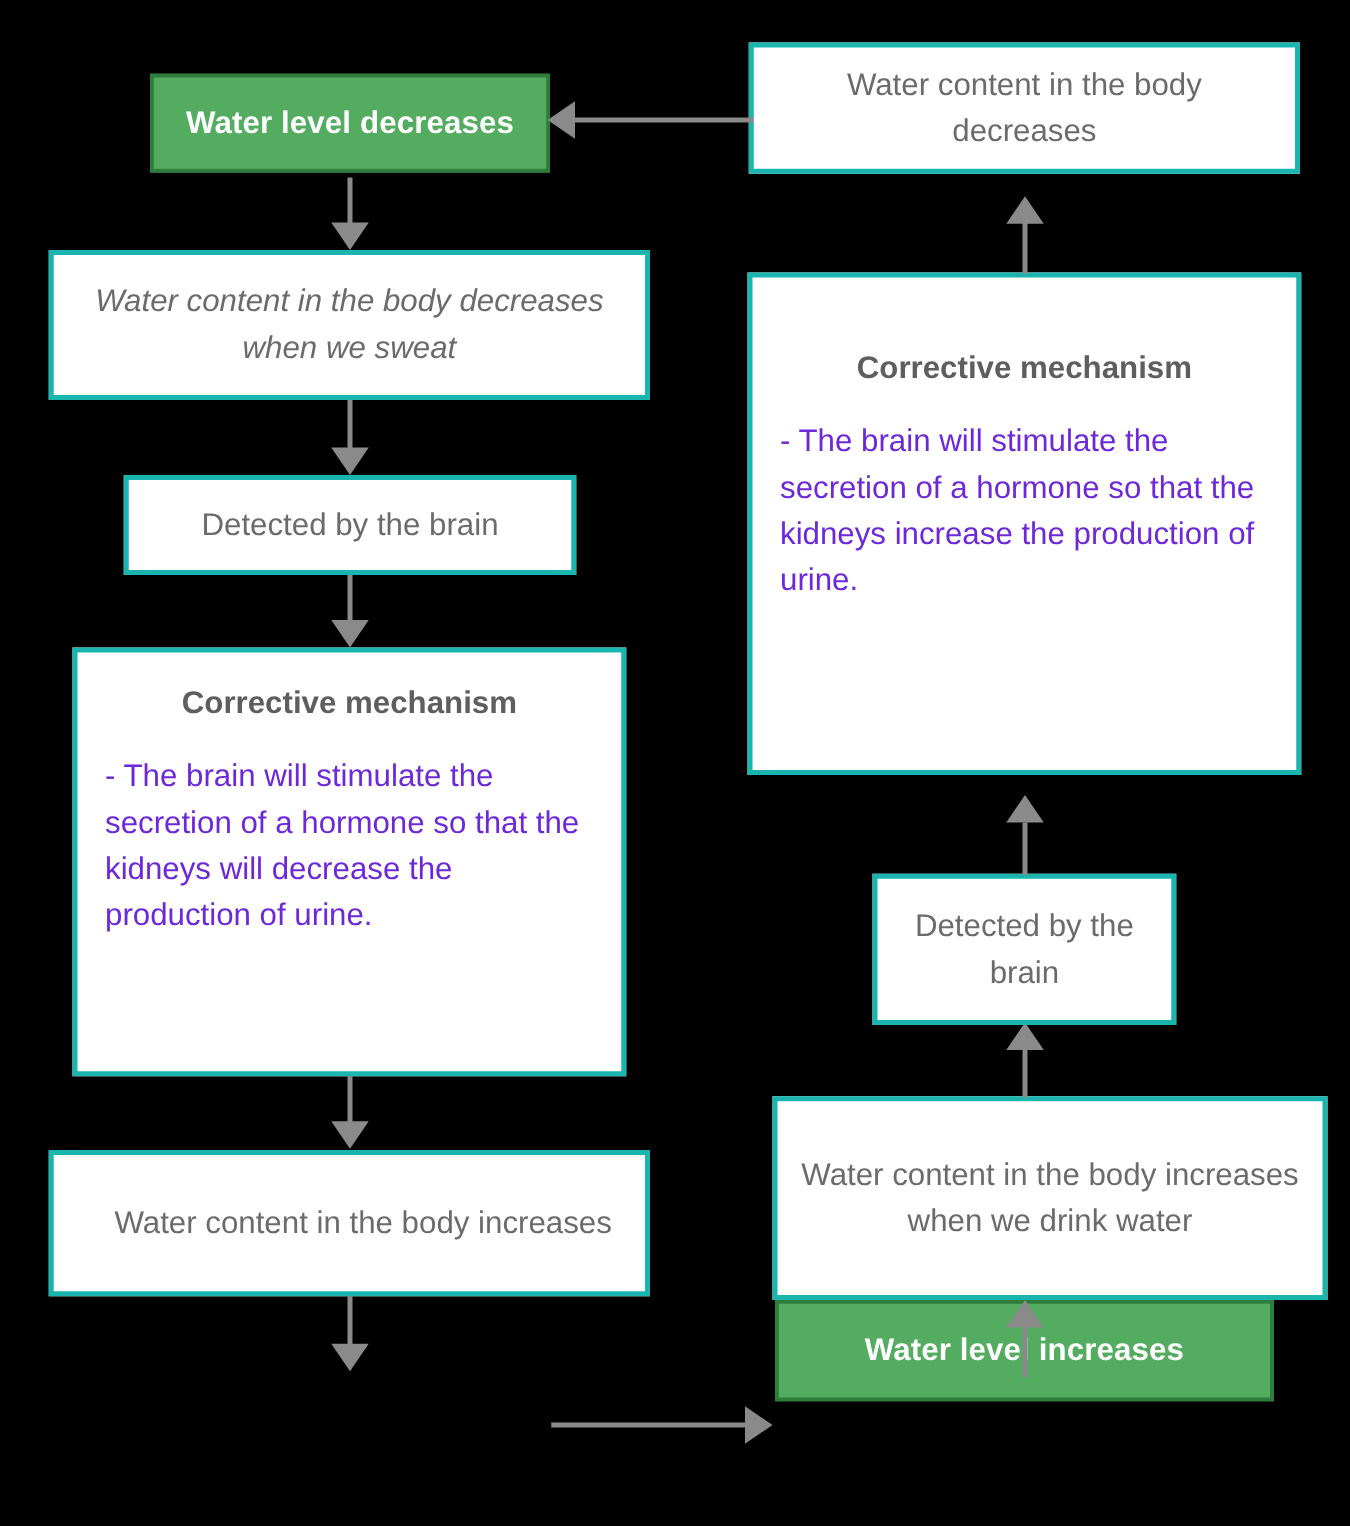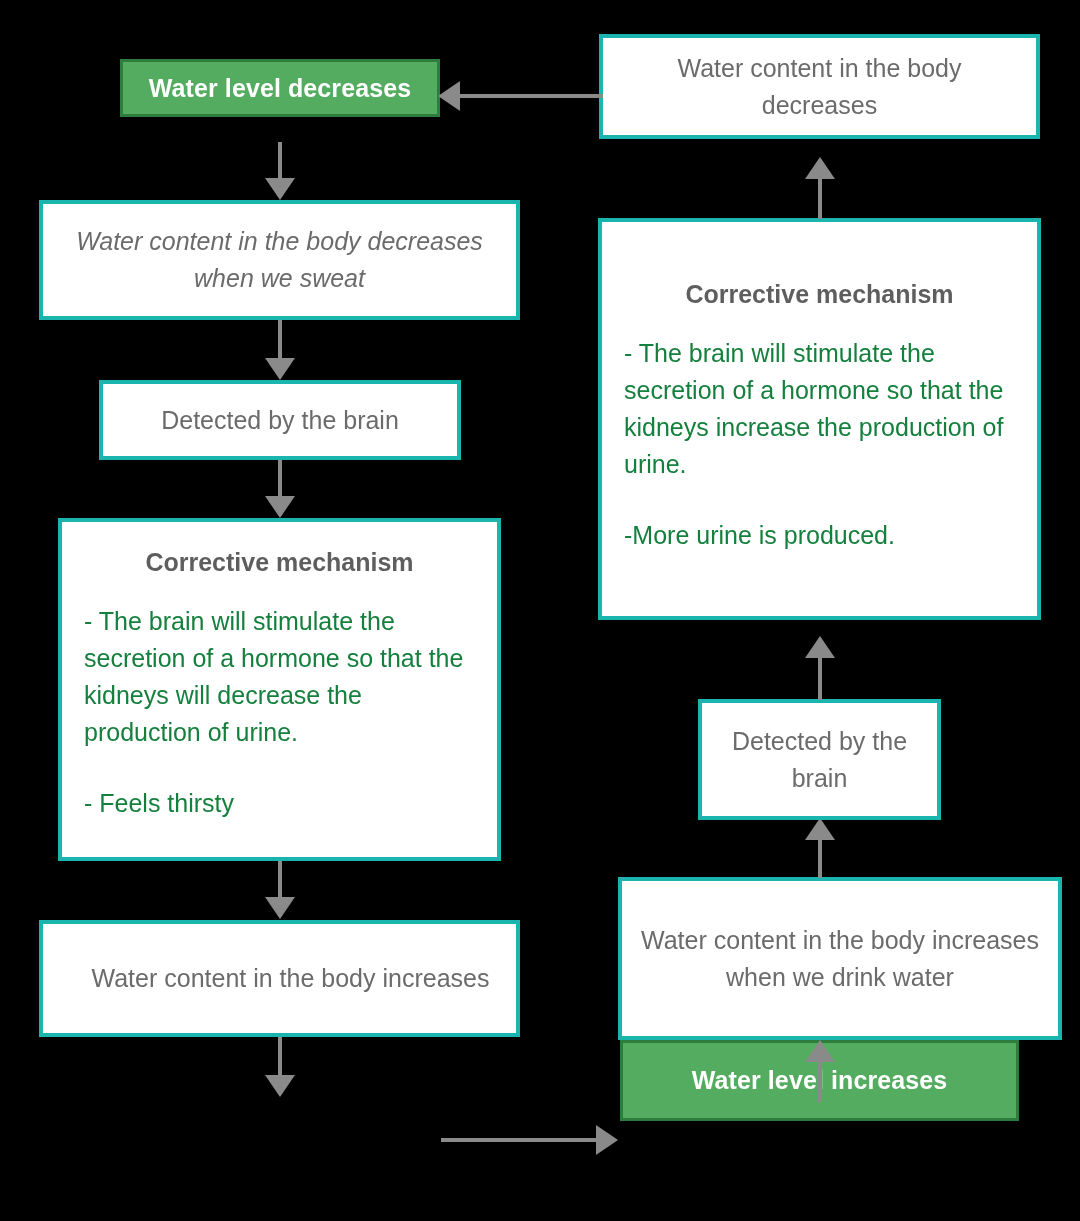--- a/index.html
+++ b/index.html
@@ -49,21 +49,21 @@
     font-size: 25px;
     margin: 0 0 22px 0;
     width: 100%;
     text-align: center;
   }
   .node .para {
     width: 100%;
     text-align: left;
     font-size: 25px;
     line-height: 1.48;
-    color: #15803d;
+    color: #6d28d9;
   }
   .node .para + .para {
     margin-top: 34px;
   }
   .node .body-centered {
     width: 100%;
     text-align: center;
   }
 
   
@@ -108,21 +108,21 @@
     border-top: 15px solid transparent;
     border-bottom: 15px solid transparent;
     border-left: 22px solid #8a8a8a;
   }
 </style>
 </head>
 <body>
 
 <div id="canvas">
 
-  <div class="node green" style="left:120px; top:59px; width:320px; height:58px;">
+  <div class="node green" style="left:120px; top:59px; width:320px; height:79px;">
     <span>Water level decreases</span>
   </div>
 
   <div class="conn" style="left:249px; top:142px; width:62px; height:60px;">
     <div class="shaft-v" style="top:0px; height:40px;"></div>
     <div class="arrowhead down" style="left:16px; top:36px;"></div>
   </div>
 
   <div class="node" style="left:39px; top:200px; width:481px; height:120px;font-style:italic;">
     <span class="body-centered">Water content in the body decreases when we sweat</span>
@@ -138,21 +138,20 @@
   </div>
 
   <div class="conn" style="left:249px; top:460px; width:62px; height:60px;">
     <div class="shaft-v" style="top:0px; height:40px;"></div>
     <div class="arrowhead down" style="left:16px; top:36px;"></div>
   </div>
 
   <div class="node" style="left:58px; top:518px; width:443px; height:343px; align-items:flex-start; justify-content:flex-start; padding:22px 22px 18px 22px;">
     <div class="title">Corrective mechanism</div>
     <div class="para">- The brain will stimulate the secretion of a hormone so that the kidneys will decrease the production of urine.</div>
-    <div class="para">-  Feels thirsty</div>
   </div>
 
   <div class="conn" style="left:249px; top:861px; width:62px; height:60px;">
     <div class="shaft-v" style="top:0px; height:40px;"></div>
     <div class="arrowhead down" style="left:16px; top:36px;"></div>
   </div>
 
   <div class="node" style="left:39px; top:920px; width:481px; height:117px;padding-left:36px;">
     <span class="body-centered">Water content in the body increases</span>
   </div>
@@ -191,21 +190,20 @@
   </div>
 
   <div class="conn" style="left:789px; top:636px; width:62px; height:64px;">
     <div class="shaft-v" style="top:22px; height:42px;"></div>
     <div class="arrowhead up" style="left:16px; top:0px;"></div>
   </div>
 
   <div class="node" style="left:598px; top:218px; width:443px; height:402px; align-items:flex-start; justify-content:flex-start; padding:54px 22px 18px 22px;">
     <div class="title">Corrective mechanism</div>
     <div class="para">- The brain will stimulate the secretion of a hormone so that the kidneys increase the production of urine.</div>
-    <div class="para">-More urine is produced.</div>
   </div>
 
   <div class="conn" style="left:789px; top:157px; width:62px; height:62px;">
     <div class="shaft-v" style="top:20px; height:42px;"></div>
     <div class="arrowhead up" style="left:16px; top:0px;"></div>
   </div>
 
   <div class="node" style="left:599px; top:34px; width:441px; height:105px;">
     <span class="body-centered">Water content in the body decreases</span>
   </div>

